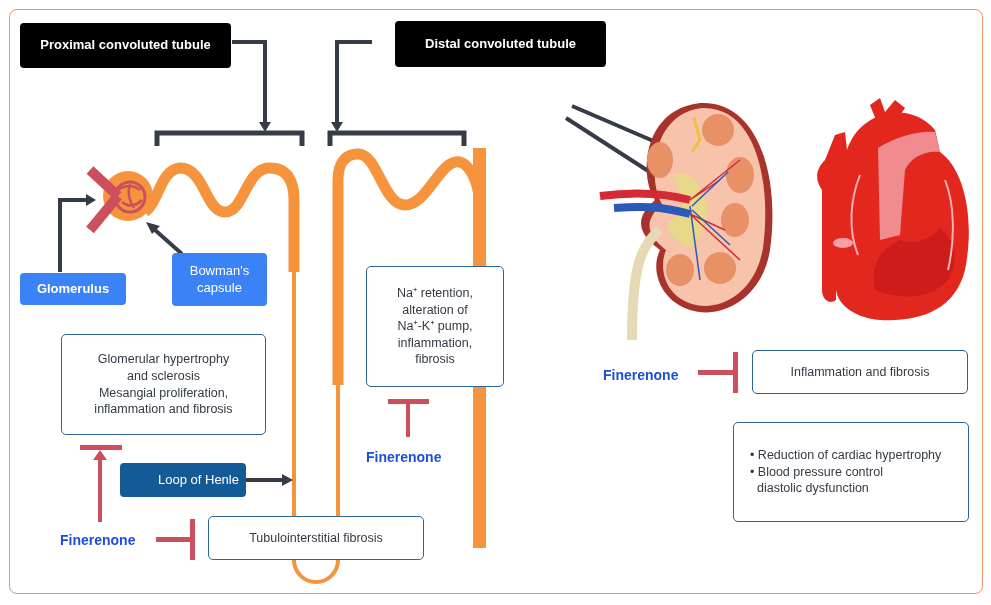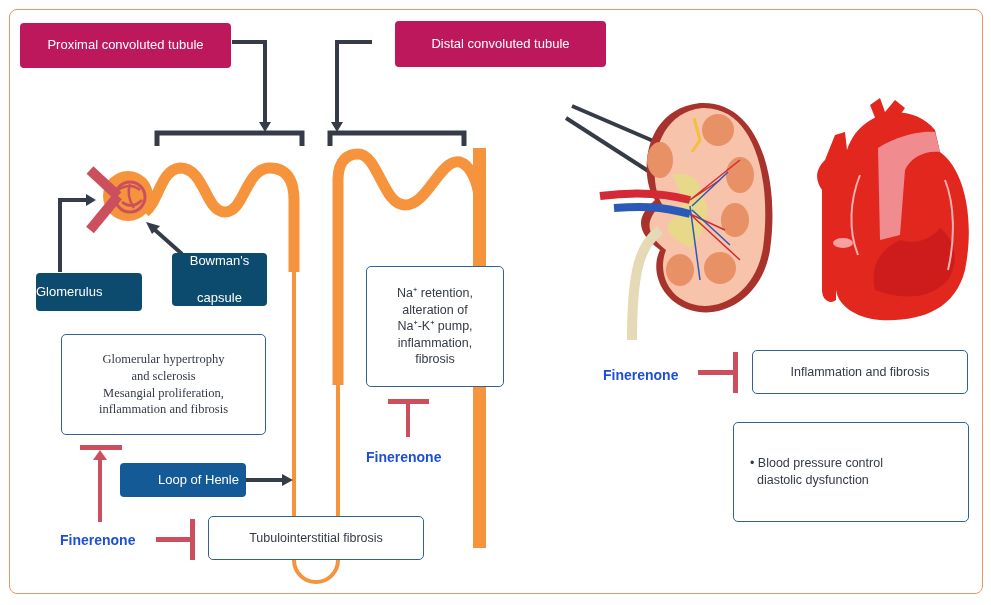--- a/index.html
+++ b/index.html
@@ -1,21 +1,21 @@
 <!DOCTYPE html>
 <html><head>
 <meta charset="utf-8">
 <style>
   html, body { margin: 0; padding: 0; background: #ffffff; }
   body { width: 991px; height: 605px; position: relative; overflow: hidden; font-family: "Liberation Sans", sans-serif; }
   .frame { position: absolute; left: 9px; top: 9px; width: 974px; height: 585px; border: 1.5px solid #e8956a; border-radius: 8px; box-sizing: border-box; }
   svg.art { position: absolute; left: 0; top: 0; }
   .label { position: absolute; color: #fff; font-size: 13px; display: flex; align-items: center; justify-content: center; text-align: center; border-radius: 4px; box-sizing: border-box; line-height: 1.25; }
-  .purple { background: #be185d; }
-  .teal { background: #0c4a6e; justify-content: space-between; }
+  .purple { background: #000000; font-weight: bold; }
+  .teal { background: #3b82f6; }
   .blue { background: #145a96; }
   .box { position: absolute; border: 1.5px solid #2f6394; border-radius: 5px; background: #fff; color: #333a44; font-size: 12.5px; text-align: left; display: flex; align-items: center; justify-content: center; flex-direction: column; box-sizing: border-box; line-height: 1.33; }
   .box .ln { display: block; }
   .bullets { align-items: flex-start; padding-left: 16px; text-align: left; }
   .drug { position: absolute; font-size: 14px; font-weight: bold; color: #1d4ed8; }
 </style>
 </head>
 <body>
 
 <div class="frame"></div>
@@ -109,33 +109,33 @@
   </g>
 </svg>
 
 <div class="label purple" style="left:20px;top:23px;width:211px;height:45px;">
     <span>Proximal convoluted tubule</span>
   </div>
 <div class="label purple" style="left:372px;top:21px;width:211px;height:46px;margin-left:23px;">
     <span>Distal convoluted tubule</span>
   </div>
 
-<div class="label teal" style="left:36px;top:273px;width:106px;height:38px;">
+<div class="label teal" style="left:20px;top:273px;width:106px;height:32px;font-weight:bold;">
     <span>Glomerulus</span>
   </div>
 <div class="label teal" style="left:172px;top:253px;width:95px;height:53px;flex-direction:column;">
   <span>Bowman's</span>
   <span>capsule</span>
 </div>
 
 <div class="label blue" style="left:120px;top:463px;width:126px;height:34px;padding-left:31px;">
     <span>Loop of Henle</span>
   </div>
 
-<div class="box" style="left:61px;top:334px;width:205px;height:101px;font-family:Liberation Serif, serif;">
+<div class="box" style="left:61px;top:334px;width:205px;height:101px;">
   <span class="ln">Glomerular hypertrophy</span>
   <span class="ln">and sclerosis</span>
   <span class="ln">Mesangial proliferation,</span>
   <span class="ln">inflammation and fibrosis</span>
 </div>
 
 <div class="box" style="left:366px;top:266px;width:138px;height:121px;">
   <span class="ln">Na⁺ retention,</span>
   <span class="ln">alteration of</span>
   <span class="ln">Na⁺-K⁺ pump,</span>
@@ -145,19 +145,20 @@
 
 <div class="box" style="left:208px;top:516px;width:216px;height:44px;">
   <span>Tubulointerstitial fibrosis</span>
 </div>
 
 <div class="box" style="left:752px;top:350px;width:216px;height:44px;">
   <span>Inflammation and fibrosis</span>
 </div>
 
 <div class="box bullets" style="left:733px;top:422px;width:236px;height:100px;">
+  <span class="ln">• Reduction of cardiac hypertrophy</span>
   <span class="ln">• Blood pressure control</span>
   <span class="ln">&nbsp;&nbsp;diastolic dysfunction</span>
 </div>
 
 <div class="drug" style="left:60px;top:532px;">Finerenone</div>
 <div class="drug" style="left:366px;top:449px;">Finerenone</div>
 <div class="drug" style="left:603px;top:367px;">Finerenone</div>
 
 </body></html>

